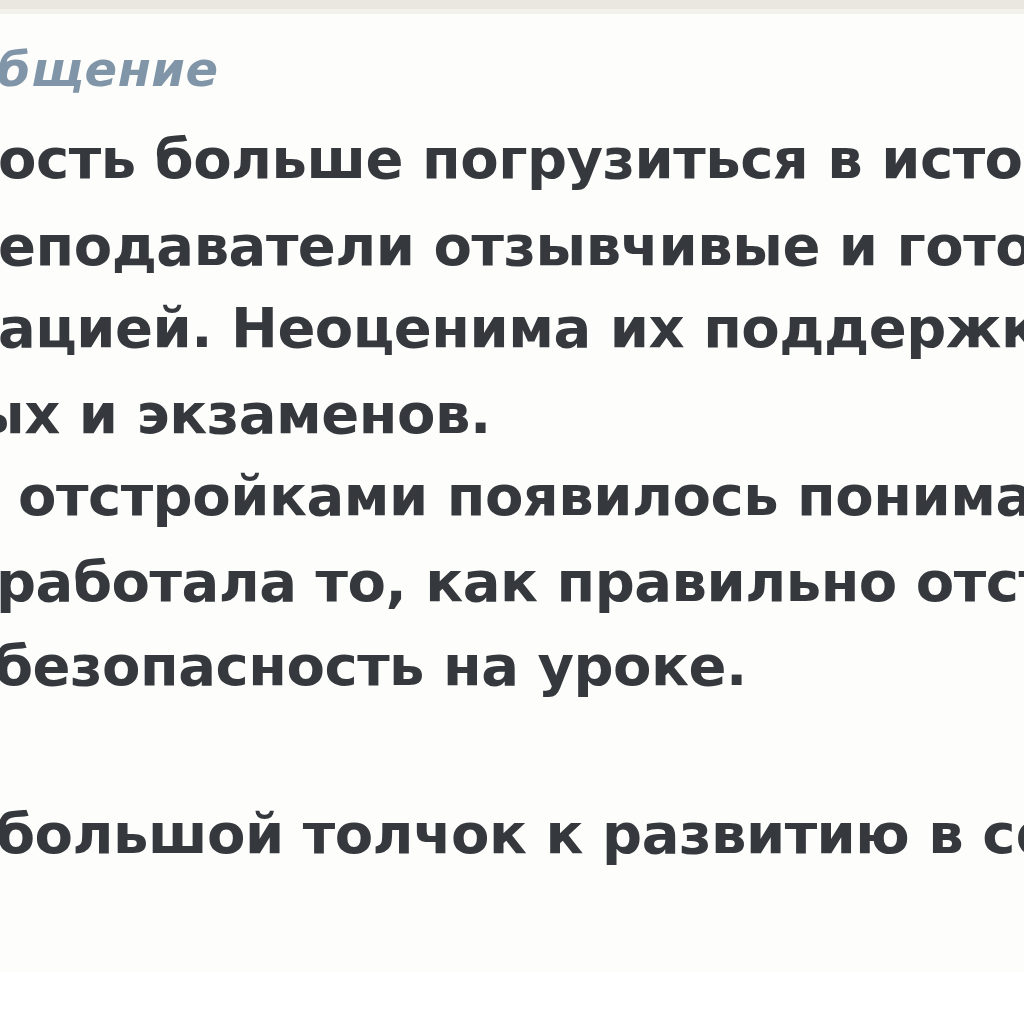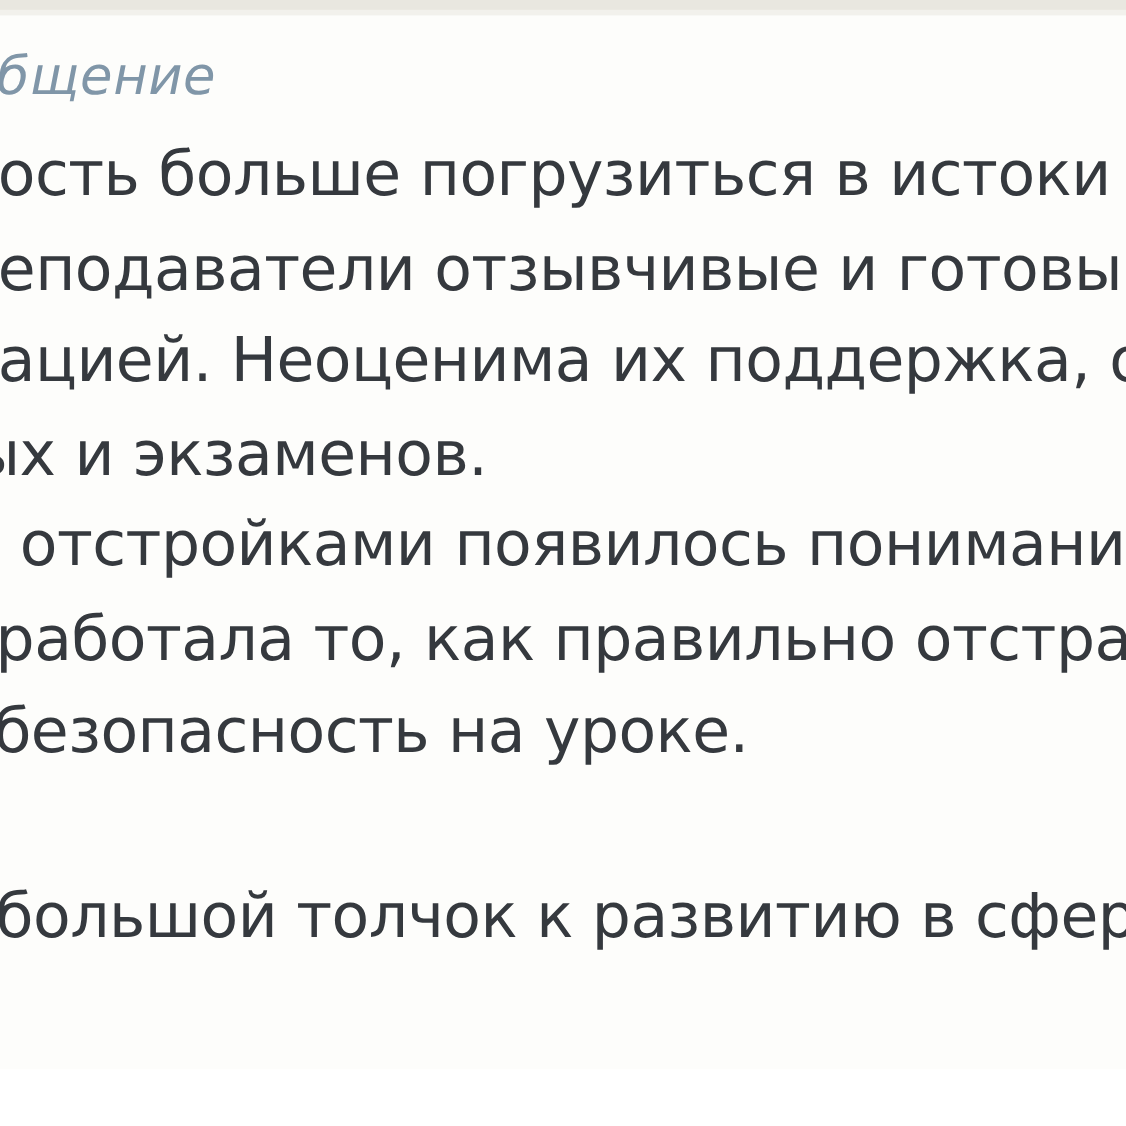--- a/index.html
+++ b/index.html
@@ -6,20 +6,21 @@
     margin: 0;
     padding: 0;
   }
   #screen {
     position: relative;
     width: 1024px;
     height: 972px;
     overflow: hidden;
     background: #fdfdfb;
     font-family: "DejaVu Sans", sans-serif;
+    font-weight: bold;
   }
   .top-strip {
     position: absolute;
     left: 0; top: 0;
     width: 1024px; height: 9px;
   }
   .top-strip-fade {
     position: absolute;
     left: 0; top: 9px;
     width: 1024px; height: 5px;

